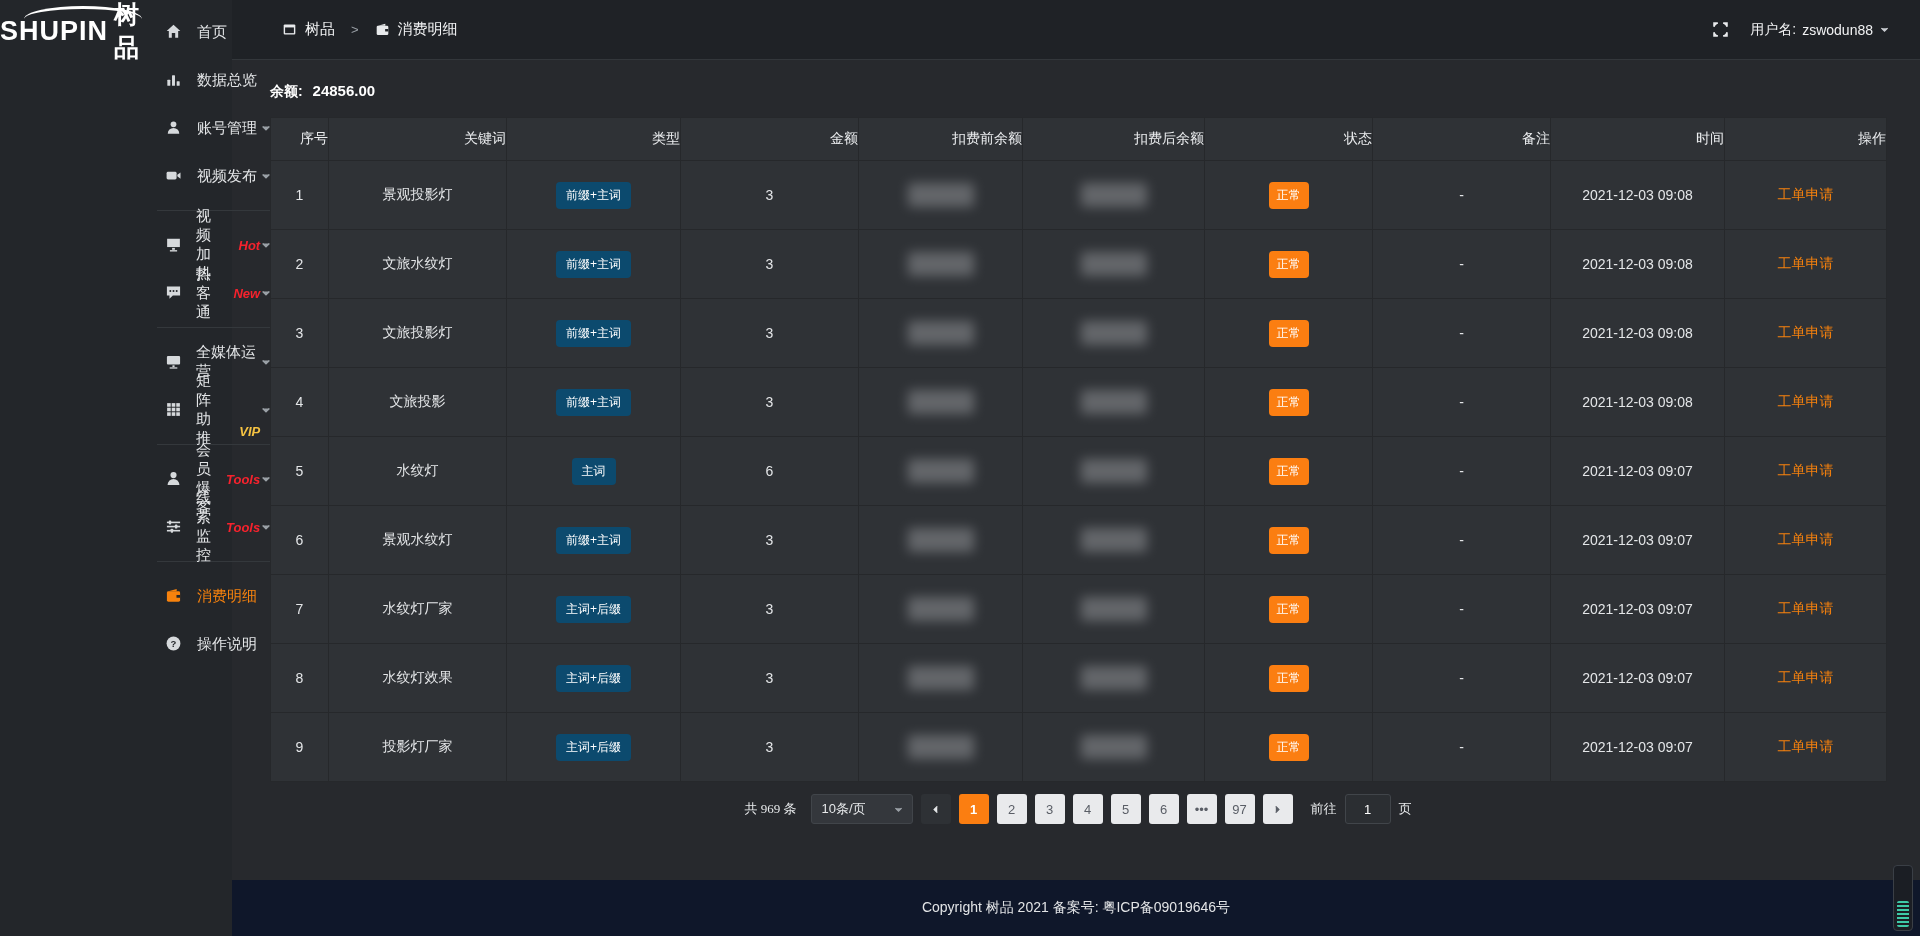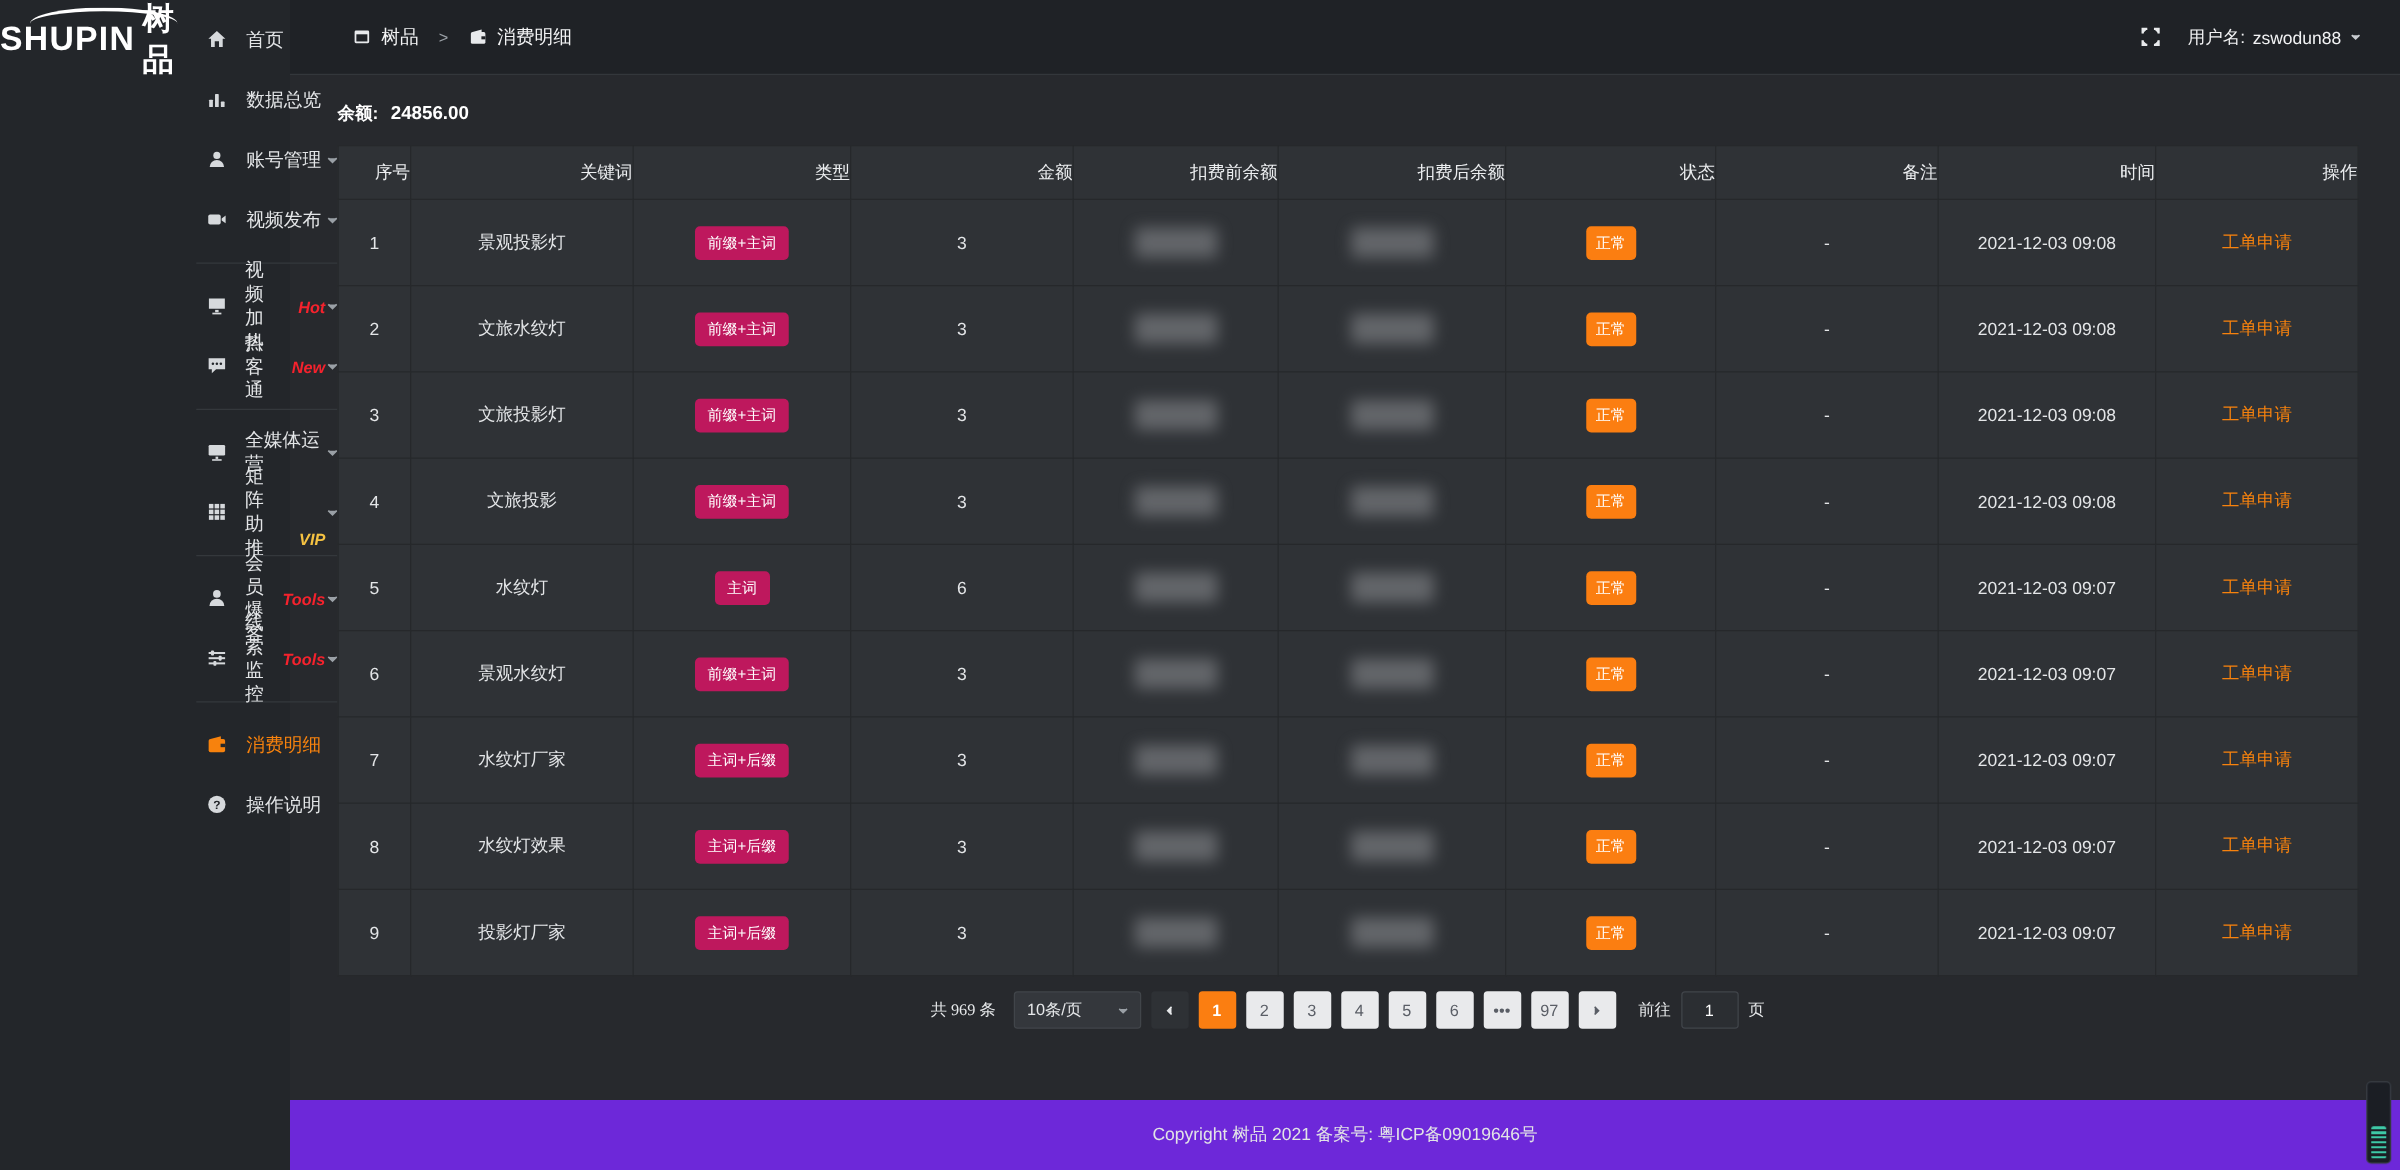--- a/index.html
+++ b/index.html
@@ -44,39 +44,39 @@
 
   
   .content { flex:1; padding:22px 34px 0 38px; }
   .balance { font-size:14px; font-weight:bold; color:#fff; margin-bottom:16px; }
   .balance-value { margin-left:6px; font-size:15px; }
 
   table.data-table { width:1616px; border-collapse:collapse; table-layout:fixed; background:#2f3236; }
   .data-table th, .data-table td { border:1px solid #26282b; text-align:center; font-weight:normal; color:#e4e6e8; font-size:14px; overflow:hidden; white-space:nowrap; }
   .data-table thead th { height:43px; font-size:14px; color:#eceef0;text-align:right; }
   .data-table tbody td { height:69px; }
-  .type-badge { display:inline-block; background:#be185d; color:#fff; font-size:12px; padding:5px 10px; border-radius:4px; }
+  .type-badge { display:inline-block; background:#0c4a6e; color:#fff; font-size:12px; padding:5px 10px; border-radius:4px; }
   .status-badge { display:inline-block; background:#fb7e11; color:#fff; font-size:12px; padding:5px 8px; border-radius:4px; }
   .blur-chip { display:inline-block; width:66px; height:24px; background:#97999d; border-radius:3px; filter:blur(6px); opacity:.5; vertical-align:middle; }
   .action-link { color:#f7820d; font-size:14px; text-decoration:none; cursor:pointer; }
 
   
   .pagination { margin-top:12px; display:flex; align-items:center; justify-content:center; gap:8px; }
   .pg-total { font-size:13px; color:#e6e8ea; margin-right:6px;font-family:Liberation Serif, serif; }
   .pg-size { display:flex; align-items:center; justify-content:space-between; width:102px; height:30px; background:#34373c; border:1px solid #41454a; border-radius:3px; padding:0 8px 0 10px; font-size:13px; color:#e6e8ea; cursor:pointer; }
   .pg-size svg { width:11px; height:11px; color:#9aa0a6; }
   .pg-btn { width:30px; height:30px; border:none; border-radius:3px; background:#e9eaec; color:#5a5e66; font-size:13px; cursor:pointer; display:flex; align-items:center; justify-content:center; font-family:inherit; }
   .pg-btn svg { width:11px; height:11px; }
   .pg-btn.prev { background:#2e3135; color:#e6e8ea; }
   .pg-btn.active { background:#fb7e11; color:#fff; font-weight:bold; }
   .pg-goto { display:flex; align-items:center; gap:8px; margin-left:10px; font-size:13px; color:#e6e8ea; }
   .pg-input { width:46px; height:30px; background:#2b2e32; border:1px solid #41454a; border-radius:3px; color:#fff; text-align:center; font-size:13px; font-family:inherit; }
 
   
-  .footer { height:56px; margin-top:auto; background:#6d28d9; display:flex; align-items:center; justify-content:center; font-size:14px; color:#e2e4e6; flex:none; }
+  .footer { height:56px; margin-top:auto; background:#0f172a; display:flex; align-items:center; justify-content:center; font-size:14px; color:#e2e4e6; flex:none; }
 
   
   .corner-widget { position:fixed; right:7px; bottom:5px; width:20px; height:66px; background:#1b1e24; border:1px solid #3a3f46; border-radius:4px; overflow:hidden; }
   .corner-widget .bars { position:absolute; left:3px; right:3px; bottom:3px; height:26px; background:repeating-linear-gradient(to top,#3ec9a7 0 2px,#1b1e24 2px 4px); border-radius:2px; }
 </style>
 </head>
 <body>
 
 <aside class="sidebar">
   <div class="logo">

